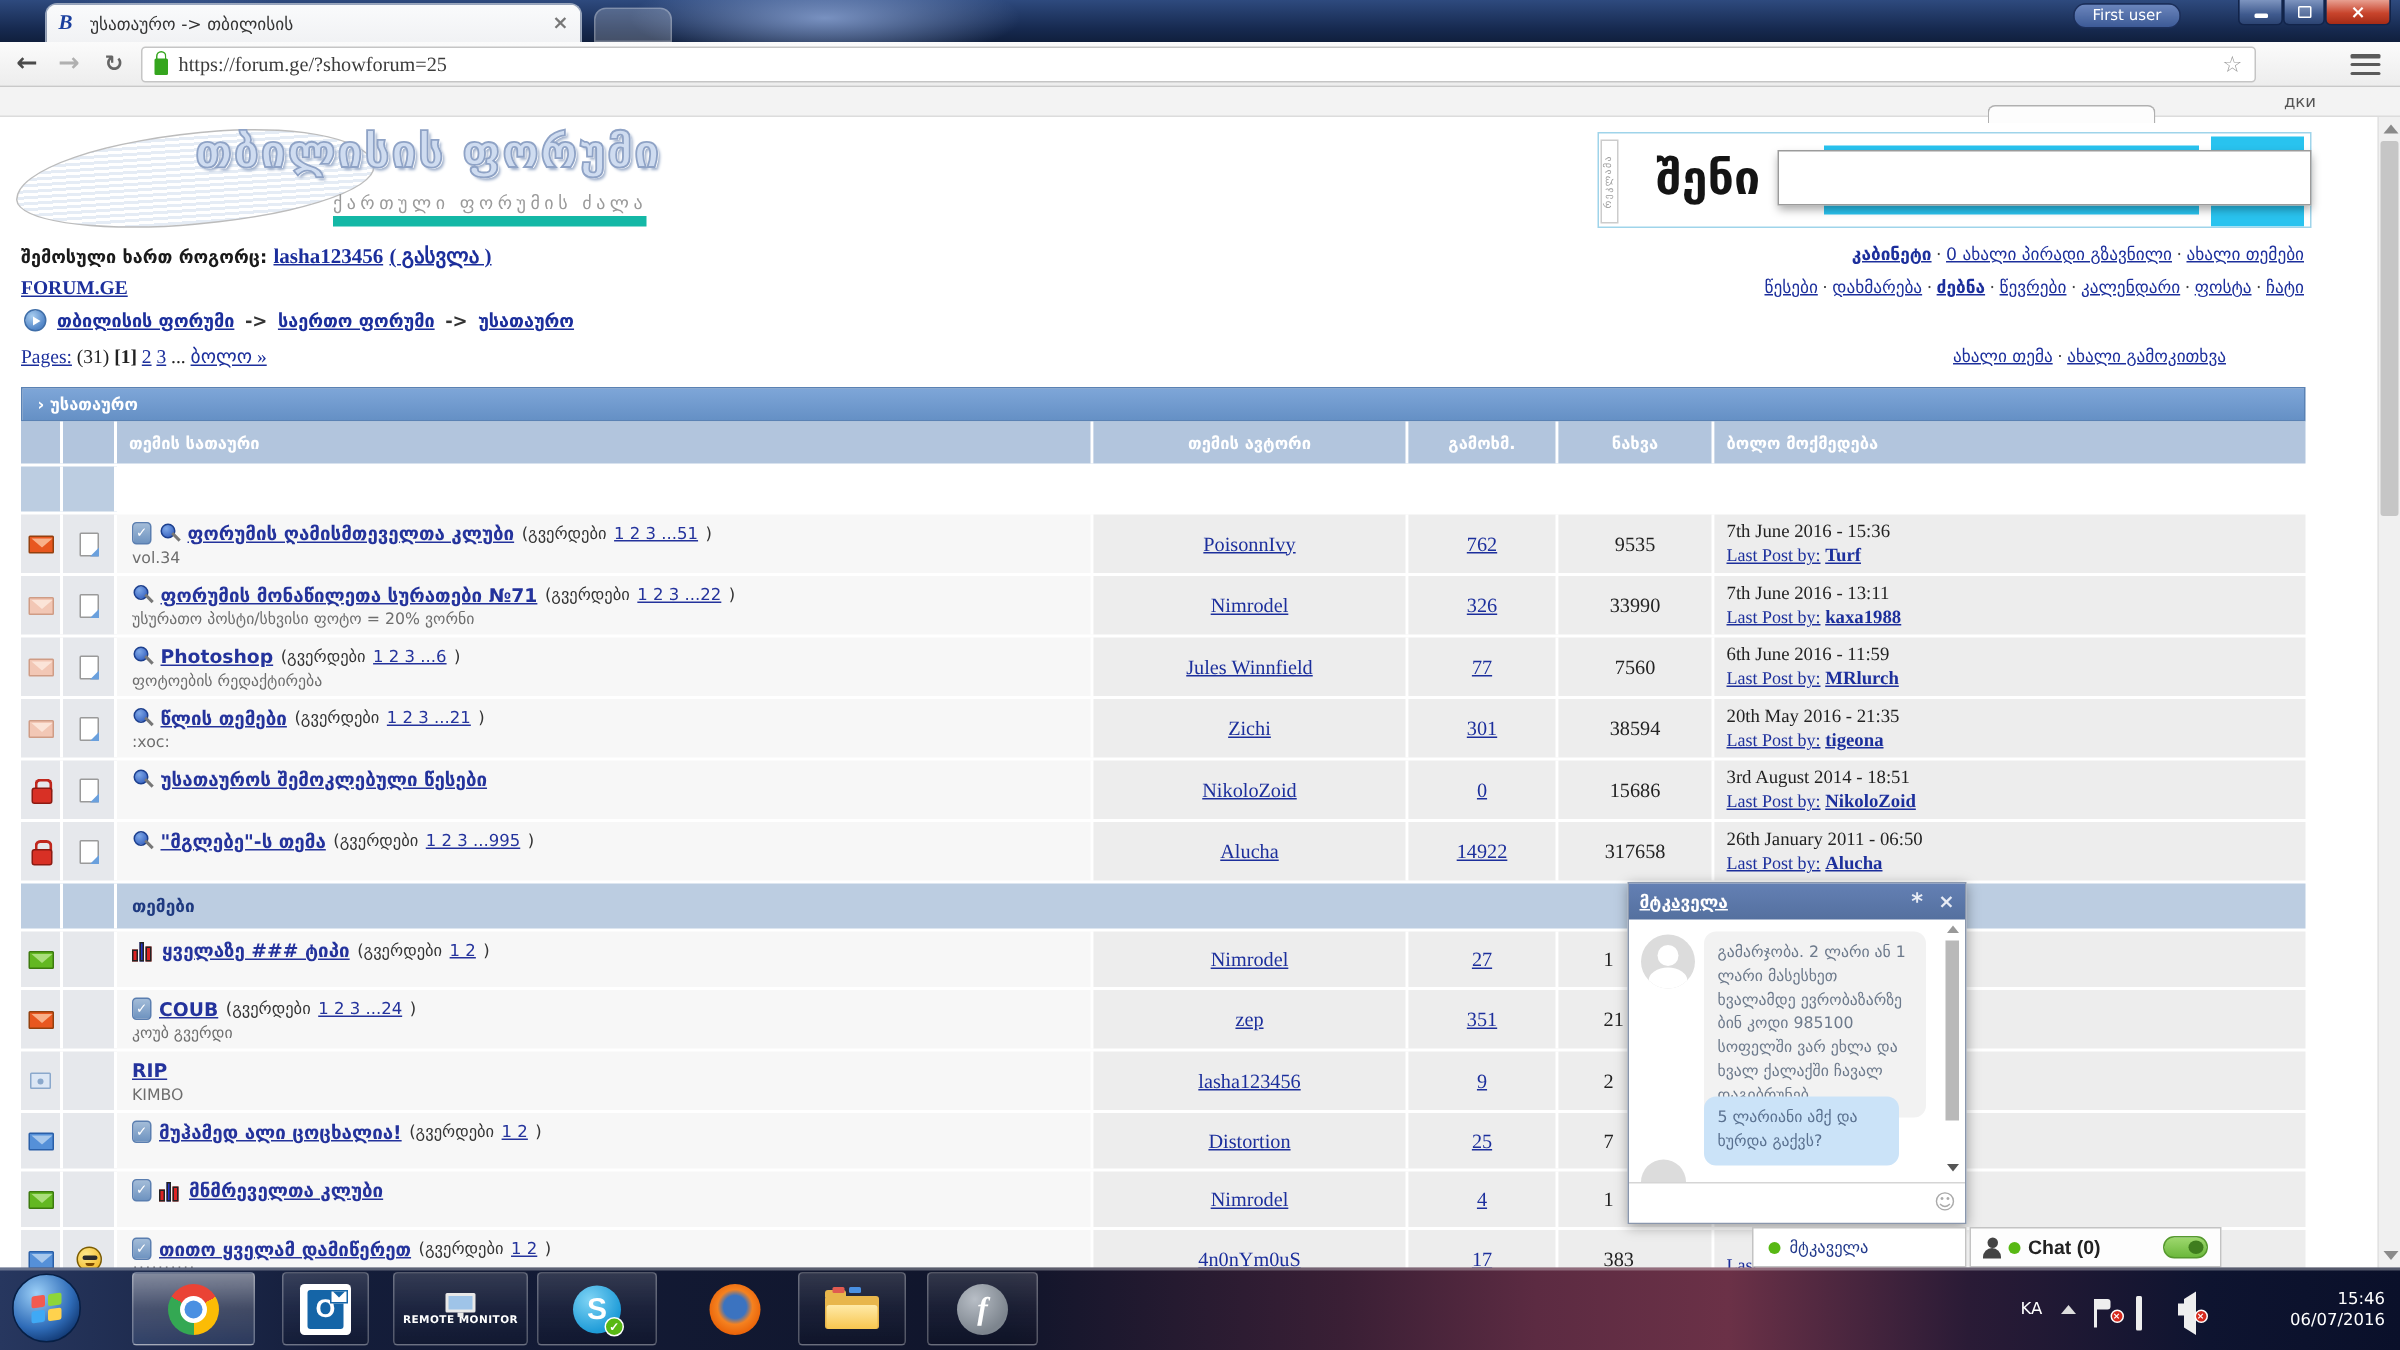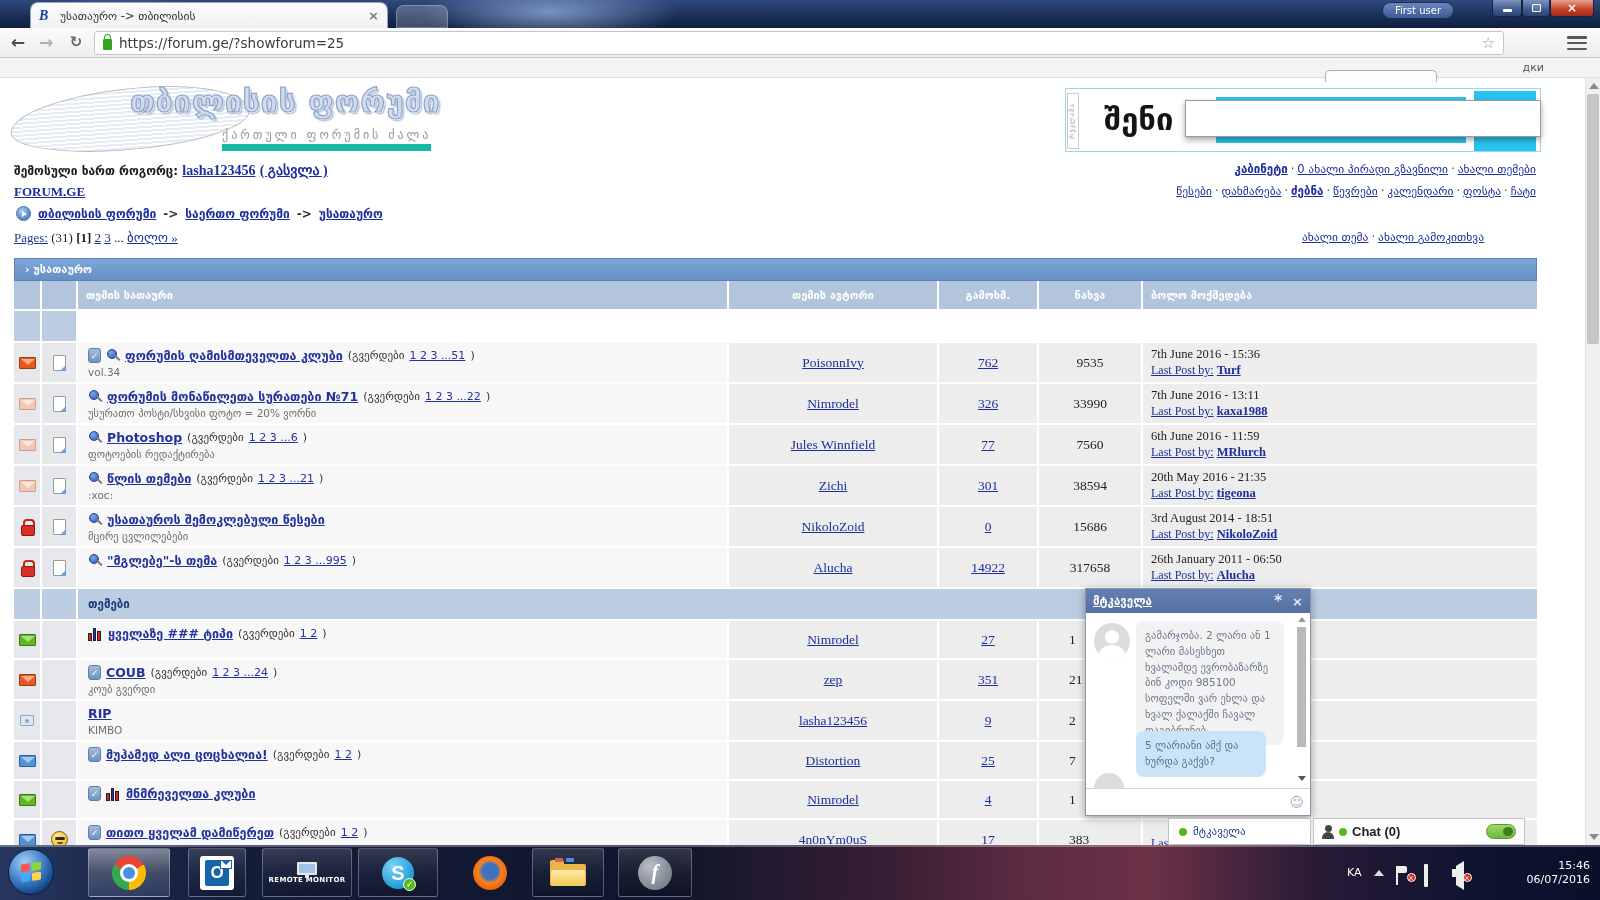--- a/index.html
+++ b/index.html
@@ -35,21 +35,21 @@
 
   .toolbar { position:absolute; top:28px; left:0; width:1600px; height:30px;
     background:linear-gradient(180deg,#fbfbfb,#ededed); border-bottom:1px solid #c9c9c9; }
   .navarrow { position:absolute; top:3px; width:24px; height:24px; text-align:center; font-size:17px; font-weight:bold; line-height:23px; }
   .back { left:6px; color:#4a4a4a; } .fwd { left:34px; color:#b0b0b0; } .reload { left:64px; color:#666; font-size:15px; }
   .urlbar { position:absolute; left:94px; top:3px; width:1410px; height:24px; background:#fff; border:1px solid #c5c5c5;
     border-radius:3px; display:flex; align-items:center; padding:0 8px; gap:7px; }
   .padlock { width:9px; height:11px; position:relative; background:#35a51e; border-radius:1px; margin-top:3px; }
   .padlock::before { content:""; position:absolute; left:1px; top:-5px; width:5px; height:6px; border:1.5px solid #35a51e;
     border-bottom:none; border-radius:4px 4px 0 0; }
-  .url-text { flex:1; font-size:13.5px; color:#3c3c3c; }
+  .url-text { flex:1; font-size:13.5px; color:#3c3c3c;font-family:Liberation Serif, serif; }
   .star { color:#9a9a9a; font-size:15px; }
   .menu-btn { position:absolute; right:12px; top:6px; width:22px; height:18px; display:flex; flex-direction:column; justify-content:space-between; padding:2px 1px; }
   .menu-btn span { display:block; height:2.5px; background:#5a5a5a; border-radius:1px; }
 
   .bookmarksbar { position:absolute; top:58px; left:0; width:1600px; height:20px; background:#f3f3f3; border-bottom:1px solid #dcdcdc; }
   .bm-right { position:absolute; right:56px; top:3px; font-size:11px; color:#555; }
   .notch { position:absolute; left:1325px; top:70px; width:112px; height:12px; background:#fdfdfd; border:1px solid #b0b0b0;
     border-bottom:none; border-radius:5px 5px 0 0; z-index:31; }
 
   
@@ -191,21 +191,21 @@
   .bub1 { position:absolute; left:50px; top:8px; width:148px; background:#f2f2f2; border-radius:8px; padding:7px 9px;
     font-size:10.5px; color:#6d7a8c; line-height:1.5; }
   .bub2 { position:absolute; left:50px; top:118px; width:130px; background:#cbe3f8; border-radius:8px; padding:7px 9px;
     font-size:10.5px; color:#5a7190; line-height:1.5; }
   .chat-input { position:absolute; left:0; bottom:0; width:224px; height:27px; border-top:1px solid #d5d5d5; background:#fff; }
   .chat-smile { position:absolute; right:6px; top:5px; color:#aaa; font-size:14px; }
   .chat-tab { position:absolute; left:1168px; top:740px; width:143px; height:27px; background:#fff; border:1px solid #c3c3c3;
     display:flex; align-items:center; gap:6px; padding:0 10px; z-index:41; }
   .gdot { width:8px; height:8px; border-radius:50%; background:#58b814; flex:none; }
   .chat-tab .lbl { font-size:11px; color:#223a8c; }
-  .chat-bar { position:absolute; left:1313px; top:740px; width:212px; height:27px; background:#fdfdfd; border:1px solid #c3c3c3;
+  .chat-bar { position:absolute; left:1313px; top:740px; width:168px; height:27px; background:#fdfdfd; border:1px solid #c3c3c3;
     display:flex; align-items:center; padding:0 8px; gap:5px; z-index:41; }
   .person { width:12px; height:14px; position:relative; flex:none; }
   .person::before { content:""; position:absolute; left:3px; top:0; width:7px; height:7px; border-radius:50%; background:#444; }
   .person::after { content:""; position:absolute; left:0; top:7px; width:12px; height:7px; border-radius:6px 6px 0 0; background:#444; }
   .chat-bar .cl { font-weight:bold; font-size:13px; color:#222; flex:1; font-family:"Liberation Sans",sans-serif; }
   .toggle { width:30px; height:15px; border-radius:8px; background:linear-gradient(180deg,#9ed86e,#6cb83c); border:1px solid #569a2e; position:relative; }
   .toggle::after { content:""; position:absolute; right:2px; top:2px; width:10px; height:9px; border-radius:50%; background:#3f7d1e; }
 
   
   .taskbar { position:absolute; left:0; top:845px; width:1600px; height:55px; z-index:50;
@@ -513,21 +513,20 @@
             <span class="lock"></span>
           </div>
         <div class="tcell c2">
             <span class="paper"></span>
           </div>
         <div class="tcell ctitle">
           <div class="tline">
               <span class="pin"></span>
             <a class="topic">უსათაუროს შემოკლებული წესები</a>
             </div>
-          <div class="tdesc">მცირე ცვლილებები</div>
         </div>
         <div class="tcell cauthor">
             <a class="au">NikoloZoid</a>
           </div>
         <div class="tcell creplies">
             <a class="rp">0</a>
           </div>
         <div class="tcell cviews">15686</div>
         <div class="tcell clast">
             <div>3rd August 2014 - 18:51</div>

